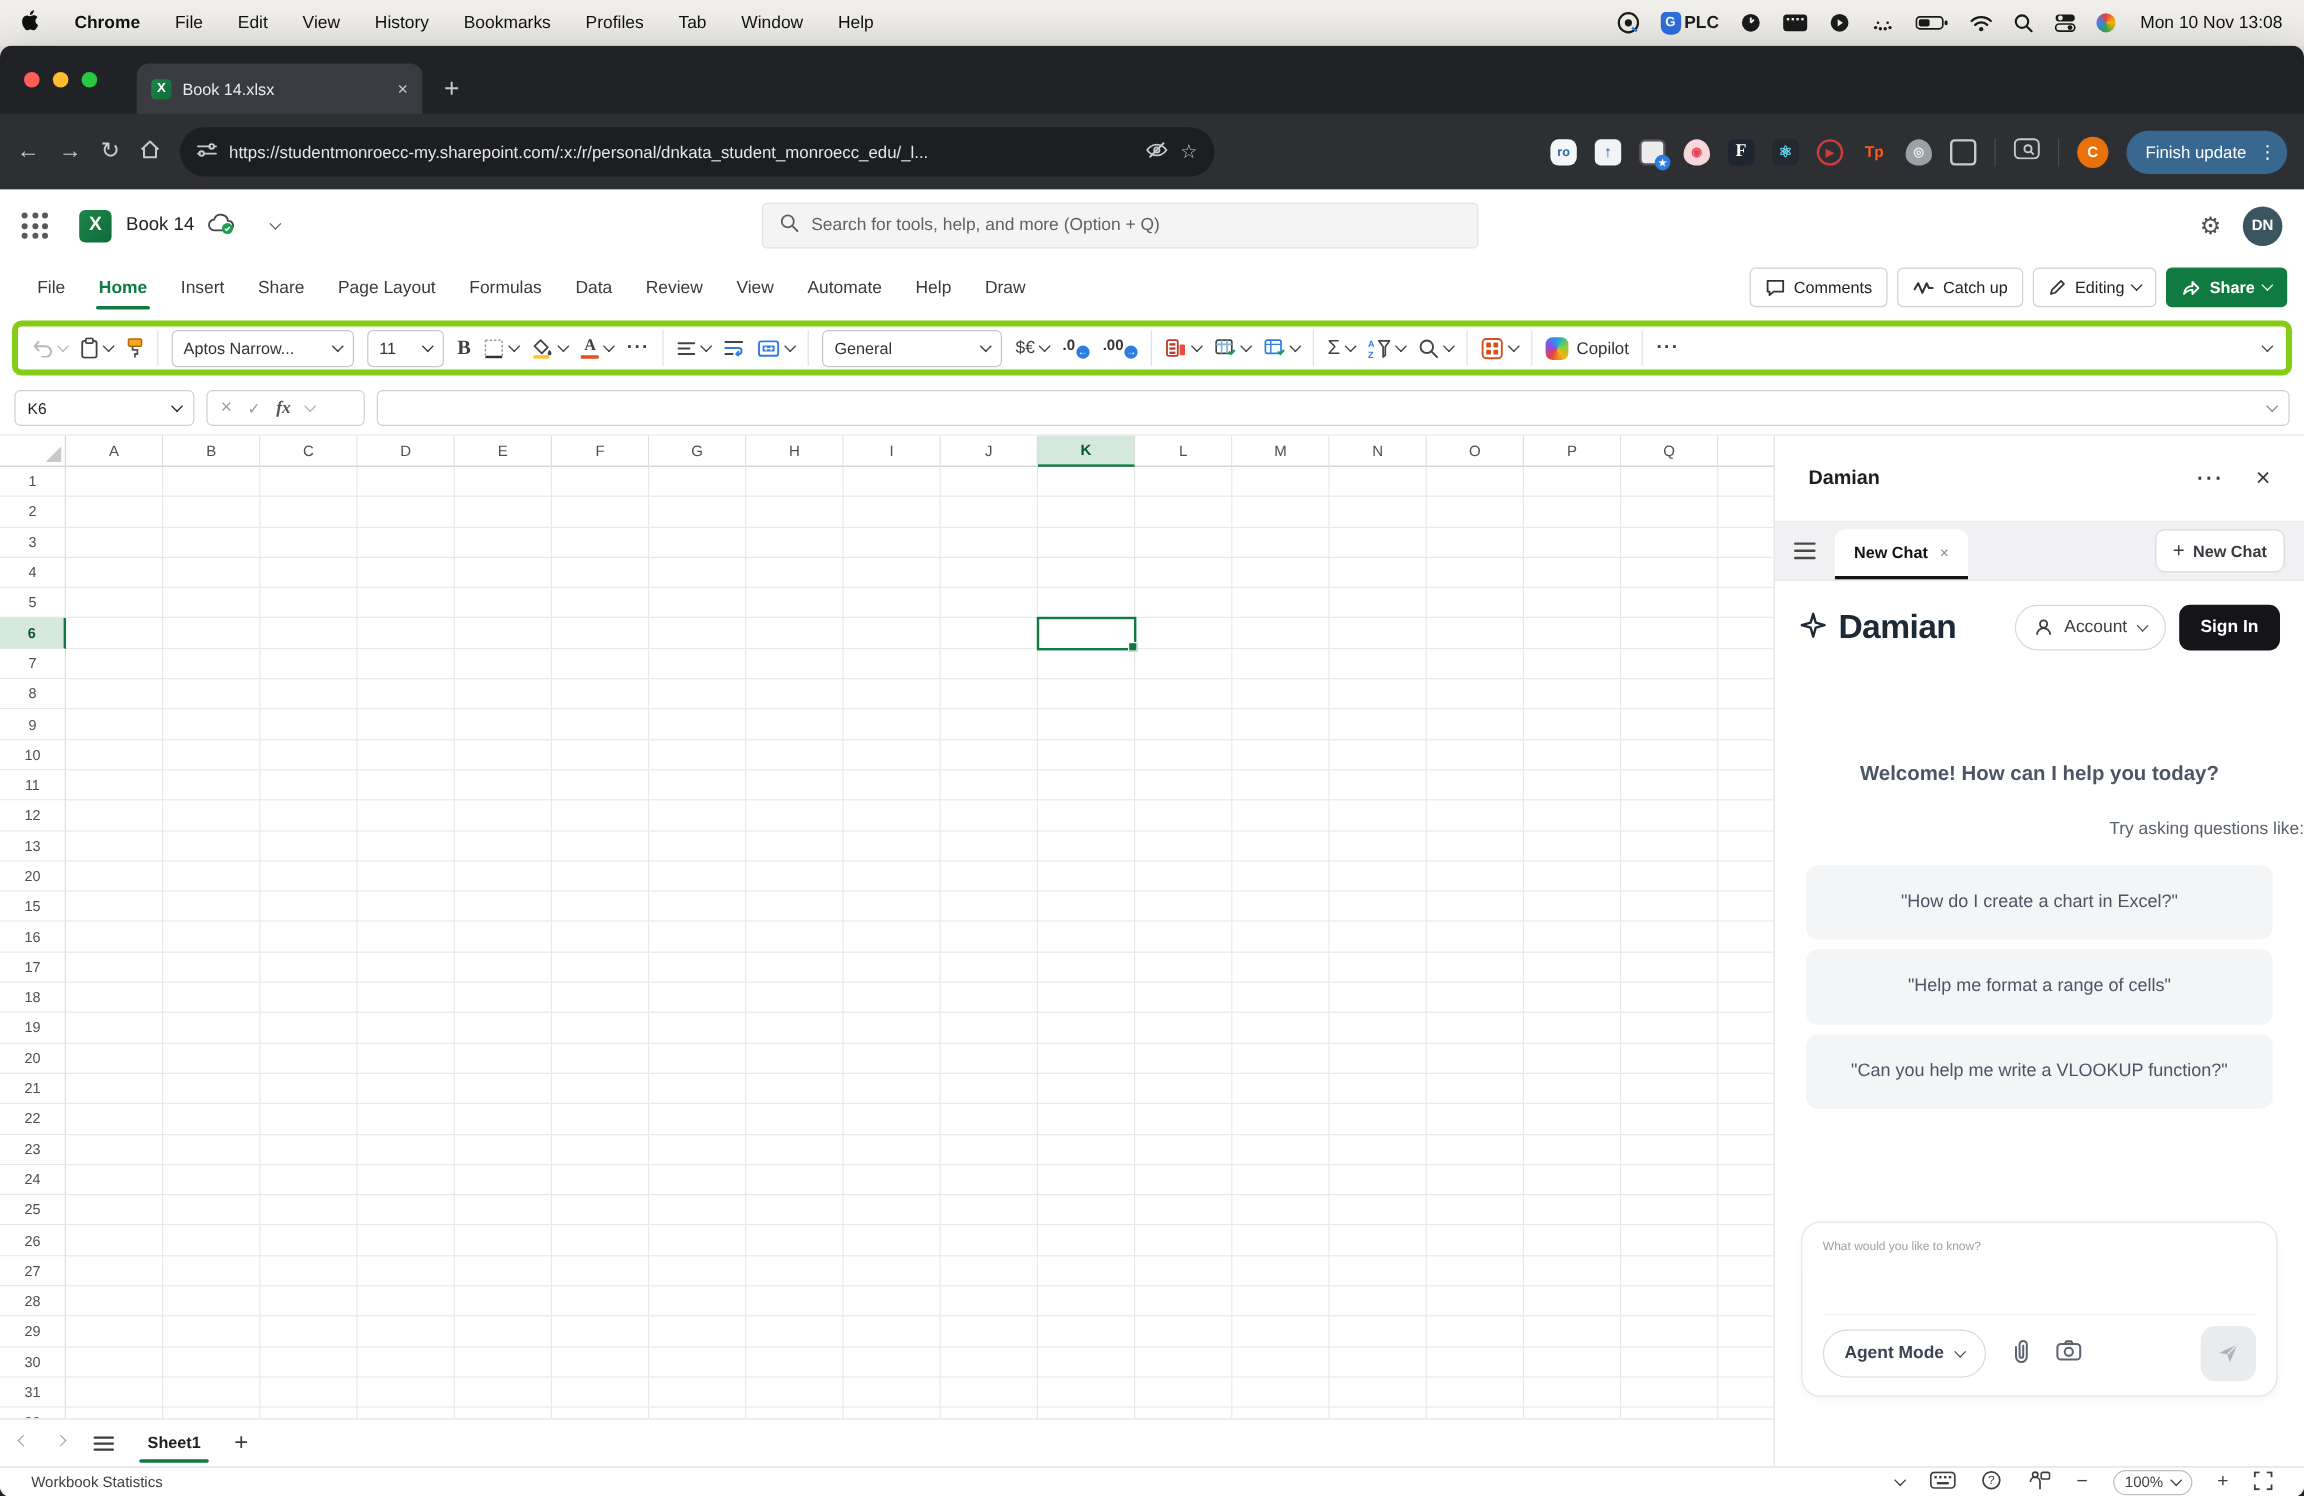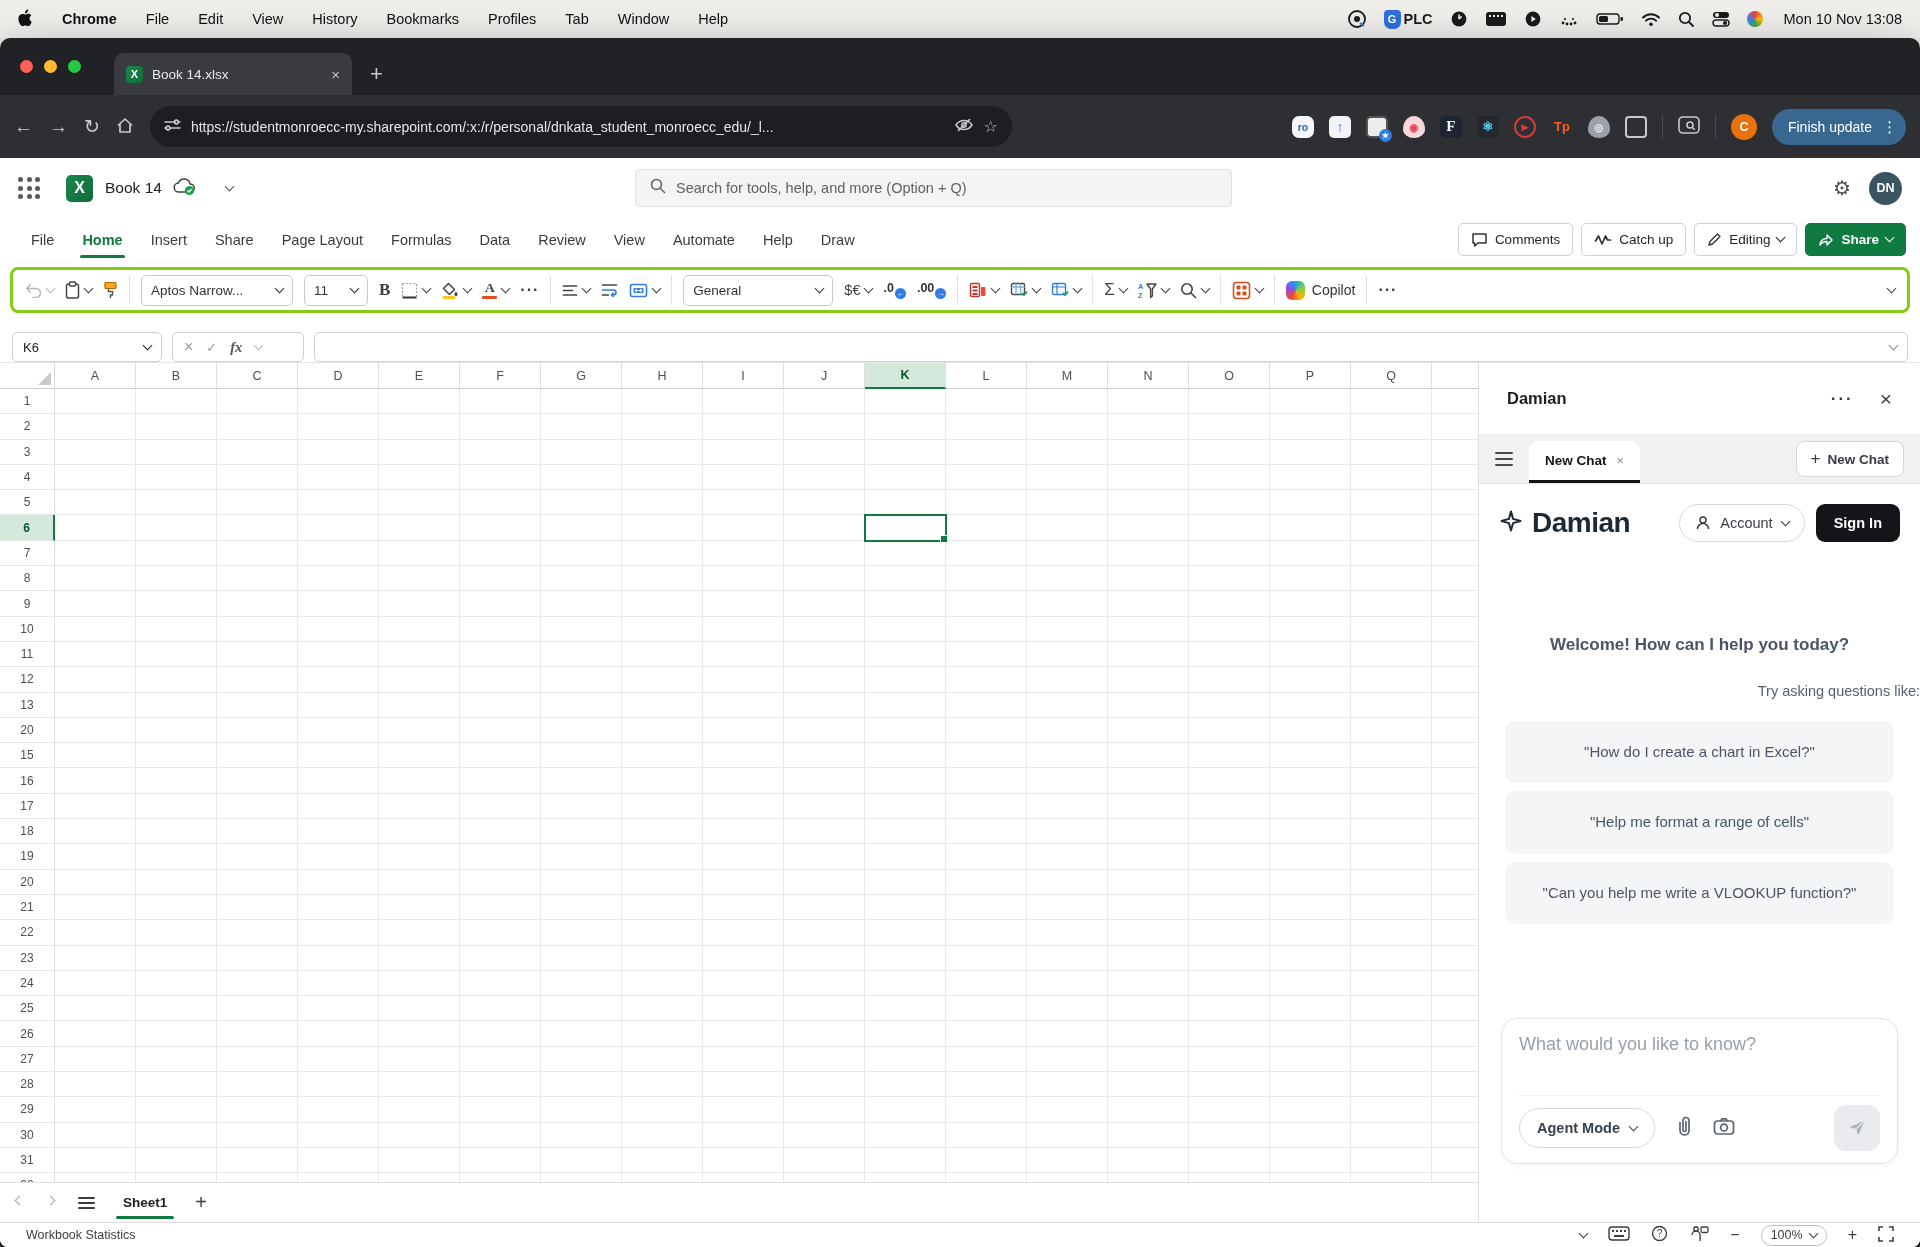--- a/index.html
+++ b/index.html
@@ -62,34 +62,34 @@
 .dnavatar{width:33px;height:33px;border-radius:50%;background:#3b5560;color:#fff;font-size:12.5px;font-weight:700;display:flex;align-items:center;justify-content:center}
 .tabsrow{height:44px;display:flex;align-items:center;padding:0 20px;position:relative;flex:none}
 .rtabs{display:flex;align-items:center;gap:6px}
 .rtab{padding:8px 11px;font-size:14.5px;color:#3b3b3b;position:relative;white-space:nowrap}
 .rtab.active{font-weight:700;color:#0f7b41}
 .rtab.active::after{content:"";position:absolute;left:9px;right:9px;bottom:-2px;height:3px;border-radius:2px;background:#0f7b41}
 .tr-right{position:absolute;right:14px;top:5px;display:flex;gap:8px}
 .obtn{height:33px;border:1px solid #d1d1d1;border-radius:5px;background:#fff;display:flex;align-items:center;gap:7px;padding:0 12px;font-size:13.5px;color:#242424}
 .obtn.green{background:#0f7b41;border-color:#0f7b41;color:#fff;font-weight:600}
 .toolrow{height:56px;display:flex;align-items:center;padding:0 10px;flex:none}
-.tbwrap{flex:1;height:46px;border:3px solid #84cc16;border-radius:8px;background:#fff;display:flex;align-items:center;padding:0 12px;gap:11px;overflow:hidden}
+.tbwrap{flex:1;height:46px;border:5px solid #84cc16;border-radius:8px;background:#fff;display:flex;align-items:center;padding:0 12px;gap:11px;overflow:hidden}
 .tbtn{display:flex;align-items:center;gap:5px;color:#3f3f3f;white-space:nowrap}
 .tbtn svg{display:block}
 .vsep{width:1px;height:30px;background:#e1e1e1;flex:none}
 .combo{height:31px;border:1px solid #c9c9c9;border-radius:5px;display:flex;align-items:center;justify-content:space-between;padding:0 9px;font-size:13.5px;color:#333;background:#fff}
 .chv{width:7px;height:7px;border-right:1.5px solid currentColor;border-bottom:1.5px solid currentColor;display:inline-block;transform:rotate(45deg);margin-top:-4px;flex:none}
 .chv.left{transform:rotate(135deg)}
 .chv.right{transform:rotate(-45deg)}
 .glyph{font-size:15px;font-weight:700}
 .decbtn{font-size:12.5px;font-weight:700;color:#333;position:relative;display:flex;align-items:flex-start;gap:1px}
 .decdot{width:11px;height:11px;border-radius:50%;background:#2f7de1;color:#fff;font-size:8px;display:flex;align-items:center;justify-content:center;margin-top:7px}
 .copi{display:flex;align-items:center;gap:7px;font-size:14px;color:#333}
 .copic{width:19px;height:19px;border-radius:6px;background:conic-gradient(#19a1e6,#7fd142,#f6b50b,#e8453c,#8f4ae8,#19a1e6)}
-.frow{height:44px;display:flex;align-items:flex-end;gap:10px;padding:0 12px;flex:none}
+.frow{height:44px;display:flex;align-items:center;gap:10px;padding:0 12px;flex:none}
 .namebox{width:150px;height:30px;border:1px solid #cfcfcf;border-radius:5px;display:flex;align-items:center;justify-content:space-between;padding:0 10px;font-size:13px;color:#222;background:#fff}
 .fxgroup{width:132px;height:30px;border:1px solid #cfcfcf;border-radius:5px;display:flex;align-items:center;gap:13px;padding:0 11px;background:#fff;color:#9a9a9a}
 .fxgroup .fx{font-style:italic;font-family:"Liberation Serif",serif;font-size:14.5px;color:#555;font-weight:700}
 .fbar{flex:1;height:30px;border:1px solid #cfcfcf;border-radius:5px;background:#fff;display:flex;align-items:center;justify-content:flex-end;padding:0 10px;color:#8a8a8a}
 
 .main{flex:1;display:flex;min-height:0}
 .sheetcol{width:1478px;flex:none;display:flex;flex-direction:column;border-top:1px solid #e6e6e6;background:#fff}
 .gridarea{flex:1;overflow:hidden}
 .hdrrow{display:flex;height:26px}
 .corner{width:55px;flex:none;border-right:1px solid #d7d7d7;border-bottom:1px solid #cfcfcf;position:relative;background:#fff}
@@ -130,21 +130,21 @@
 .brandname{font-size:28px;font-weight:800;color:#1e2936;letter-spacing:-.5px;margin-left:9px}
 .p-brandr{margin-left:auto;display:flex;align-items:center;gap:11px}
 .acctbtn{height:38px;border:1px solid #d8d8dc;border-radius:19px;display:flex;align-items:center;gap:9px;padding:0 15px;font-size:14.5px;color:#3c3c43;background:#fff}
 .signin{height:38px;border-radius:9px;background:#151519;color:#fff;font-size:14.5px;font-weight:700;display:flex;align-items:center;padding:0 18px}
 .p-welcome{margin-top:72px;padding:0 46px;text-align:center;font-size:17px;font-weight:700;color:#4c5565;line-height:1.35;flex:none}
 .p-try{margin-top:26px;text-align:right;font-size:14.5px;color:#59616f;flex:none}
 .p-cards{margin:22px 26px 0;display:flex;flex-direction:column;gap:8px;flex:none}
 .p-card{background:#f4f5f6;border-radius:10px;padding:20px 28px;text-align:center;font-size:15px;color:#4c5565;line-height:1.5}
 .p-inwrap{margin:auto 22px 58px;flex:none}
 .p-incard{height:146px;border:1px solid #e3e4e8;border-radius:16px;box-shadow:0 2px 6px rgba(0,0,0,.04);display:flex;flex-direction:column;padding:15px 17px 12px;background:#fff}
-.p-incard textarea{border:none;outline:none;resize:none;flex:1;font-size:18px;font-family:"Liberation Sans",sans-serif;color:#000000}
+.p-incard textarea{border:none;outline:none;resize:none;flex:1;font-size:10px;font-family:"Liberation Sans",sans-serif;color:#000000}
 .p-incard textarea::placeholder{color:#9aa0ab}
 .p-inbottom{display:flex;align-items:center;gap:19px;padding-top:9px;border-top:1px solid #f0f1f3}
 .agentbtn{height:40px;border:1px solid #d9dade;border-radius:20px;display:flex;align-items:center;gap:10px;padding:0 17px;font-size:14.5px;font-weight:600;color:#3a4150;background:#fff}
 .sendbtn{margin-left:auto;width:46px;height:46px;border-radius:12px;background:#e9ebef;display:flex;align-items:center;justify-content:center}
 .icn{flex:none}
 </style>
 </head>
 <body>
 
 <div class="stage">

